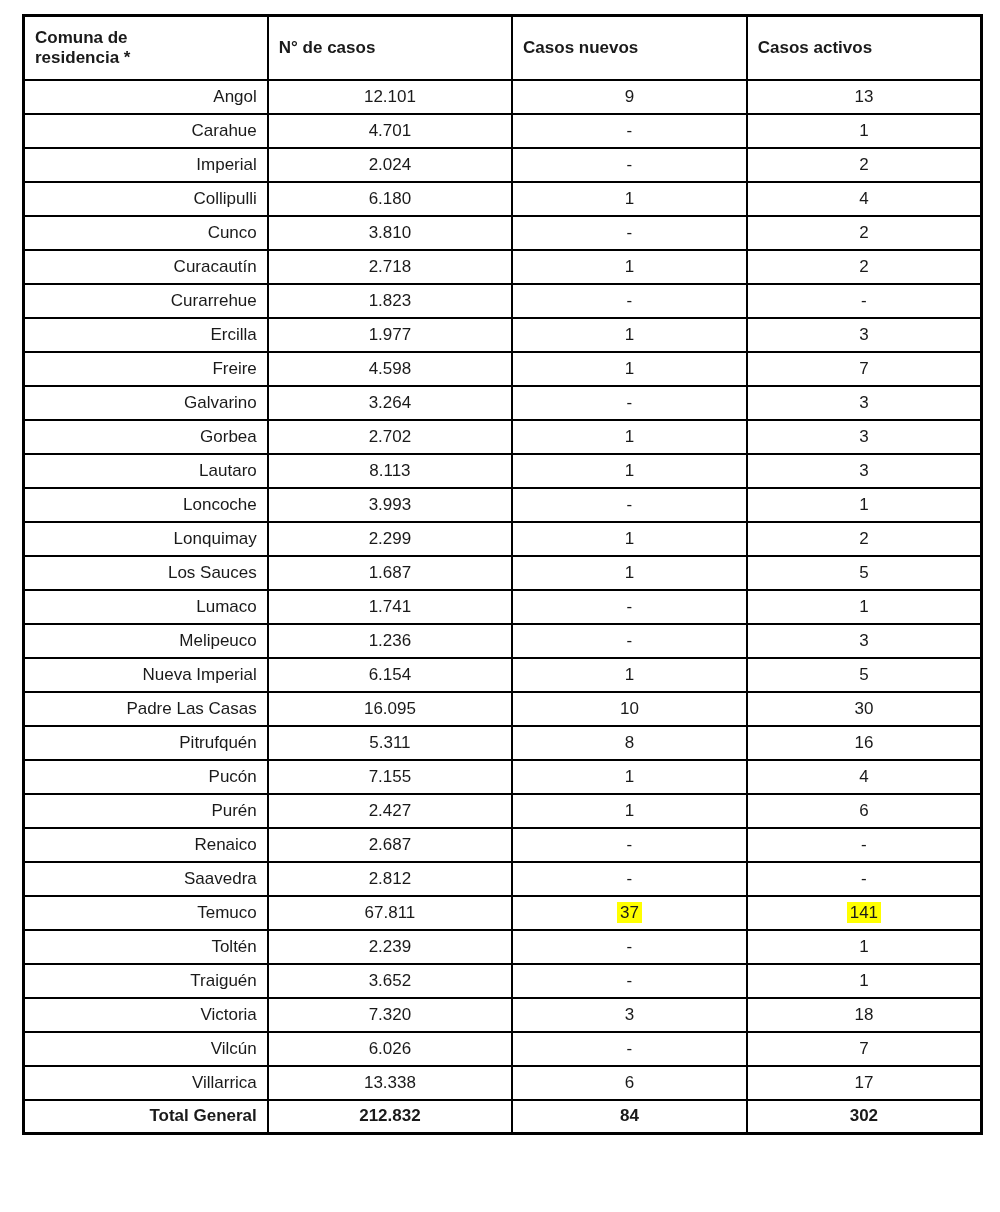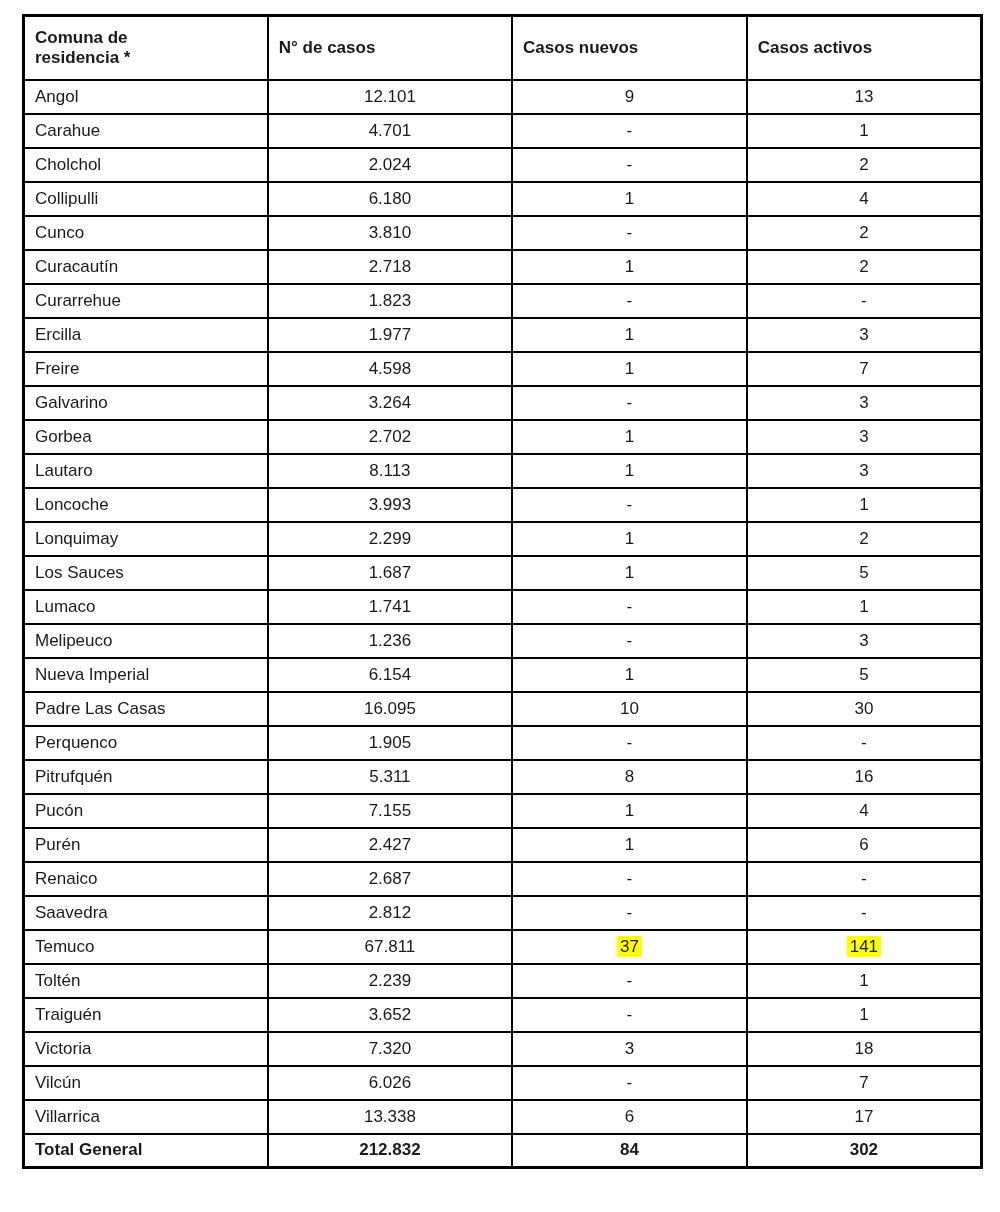--- a/index.html
+++ b/index.html
@@ -45,21 +45,21 @@
     text-align: left;
     white-space: pre-line;
   }
   table.cases td {
     font-size: 17px;
     font-weight: 400;
     height: 34px;
     padding: 4px 10px;
     vertical-align: middle;
   }
-  td.col-name { text-align: left; margin-top: 24px; }
+  td.col-name { text-align: right; margin-top: 24px; }
   td.col-num  { text-align: center; }
   tr.total-row td { font-weight: 700; }
   .hl {
     background: var(--hl-color, #ffff00);
     padding: 1px 3px;
   }
 </style>
 </head>
 <body>
 
@@ -88,21 +88,21 @@
             <td class="col-num"><span>9</span></td>
             <td class="col-num"><span>13</span></td>
           </tr>
           <tr>
             <td class="col-name"><span>Carahue</span></td>
             <td class="col-num"><span>4.701</span></td>
             <td class="col-num"><span>-</span></td>
             <td class="col-num"><span>1</span></td>
           </tr>
           <tr>
-            <td class="col-name"><span>Cholchol</span></td>
+            <td class="col-name"><span>Imperial</span></td>
             <td class="col-num"><span>2.024</span></td>
             <td class="col-num"><span>-</span></td>
             <td class="col-num"><span>2</span></td>
           </tr>
           <tr>
             <td class="col-name"><span>Collipulli</span></td>
             <td class="col-num"><span>6.180</span></td>
             <td class="col-num"><span>1</span></td>
             <td class="col-num"><span>4</span></td>
           </tr>
@@ -188,26 +188,20 @@
             <td class="col-name"><span>Nueva Imperial</span></td>
             <td class="col-num"><span>6.154</span></td>
             <td class="col-num"><span>1</span></td>
             <td class="col-num"><span>5</span></td>
           </tr>
           <tr>
             <td class="col-name"><span>Padre Las Casas</span></td>
             <td class="col-num"><span>16.095</span></td>
             <td class="col-num"><span>10</span></td>
             <td class="col-num"><span>30</span></td>
-          </tr>
-          <tr>
-            <td class="col-name"><span>Perquenco</span></td>
-            <td class="col-num"><span>1.905</span></td>
-            <td class="col-num"><span>-</span></td>
-            <td class="col-num"><span>-</span></td>
           </tr>
           <tr>
             <td class="col-name"><span>Pitrufquén</span></td>
             <td class="col-num"><span>5.311</span></td>
             <td class="col-num"><span>8</span></td>
             <td class="col-num"><span>16</span></td>
           </tr>
           <tr>
             <td class="col-name"><span>Pucón</span></td>
             <td class="col-num"><span>7.155</span></td>

